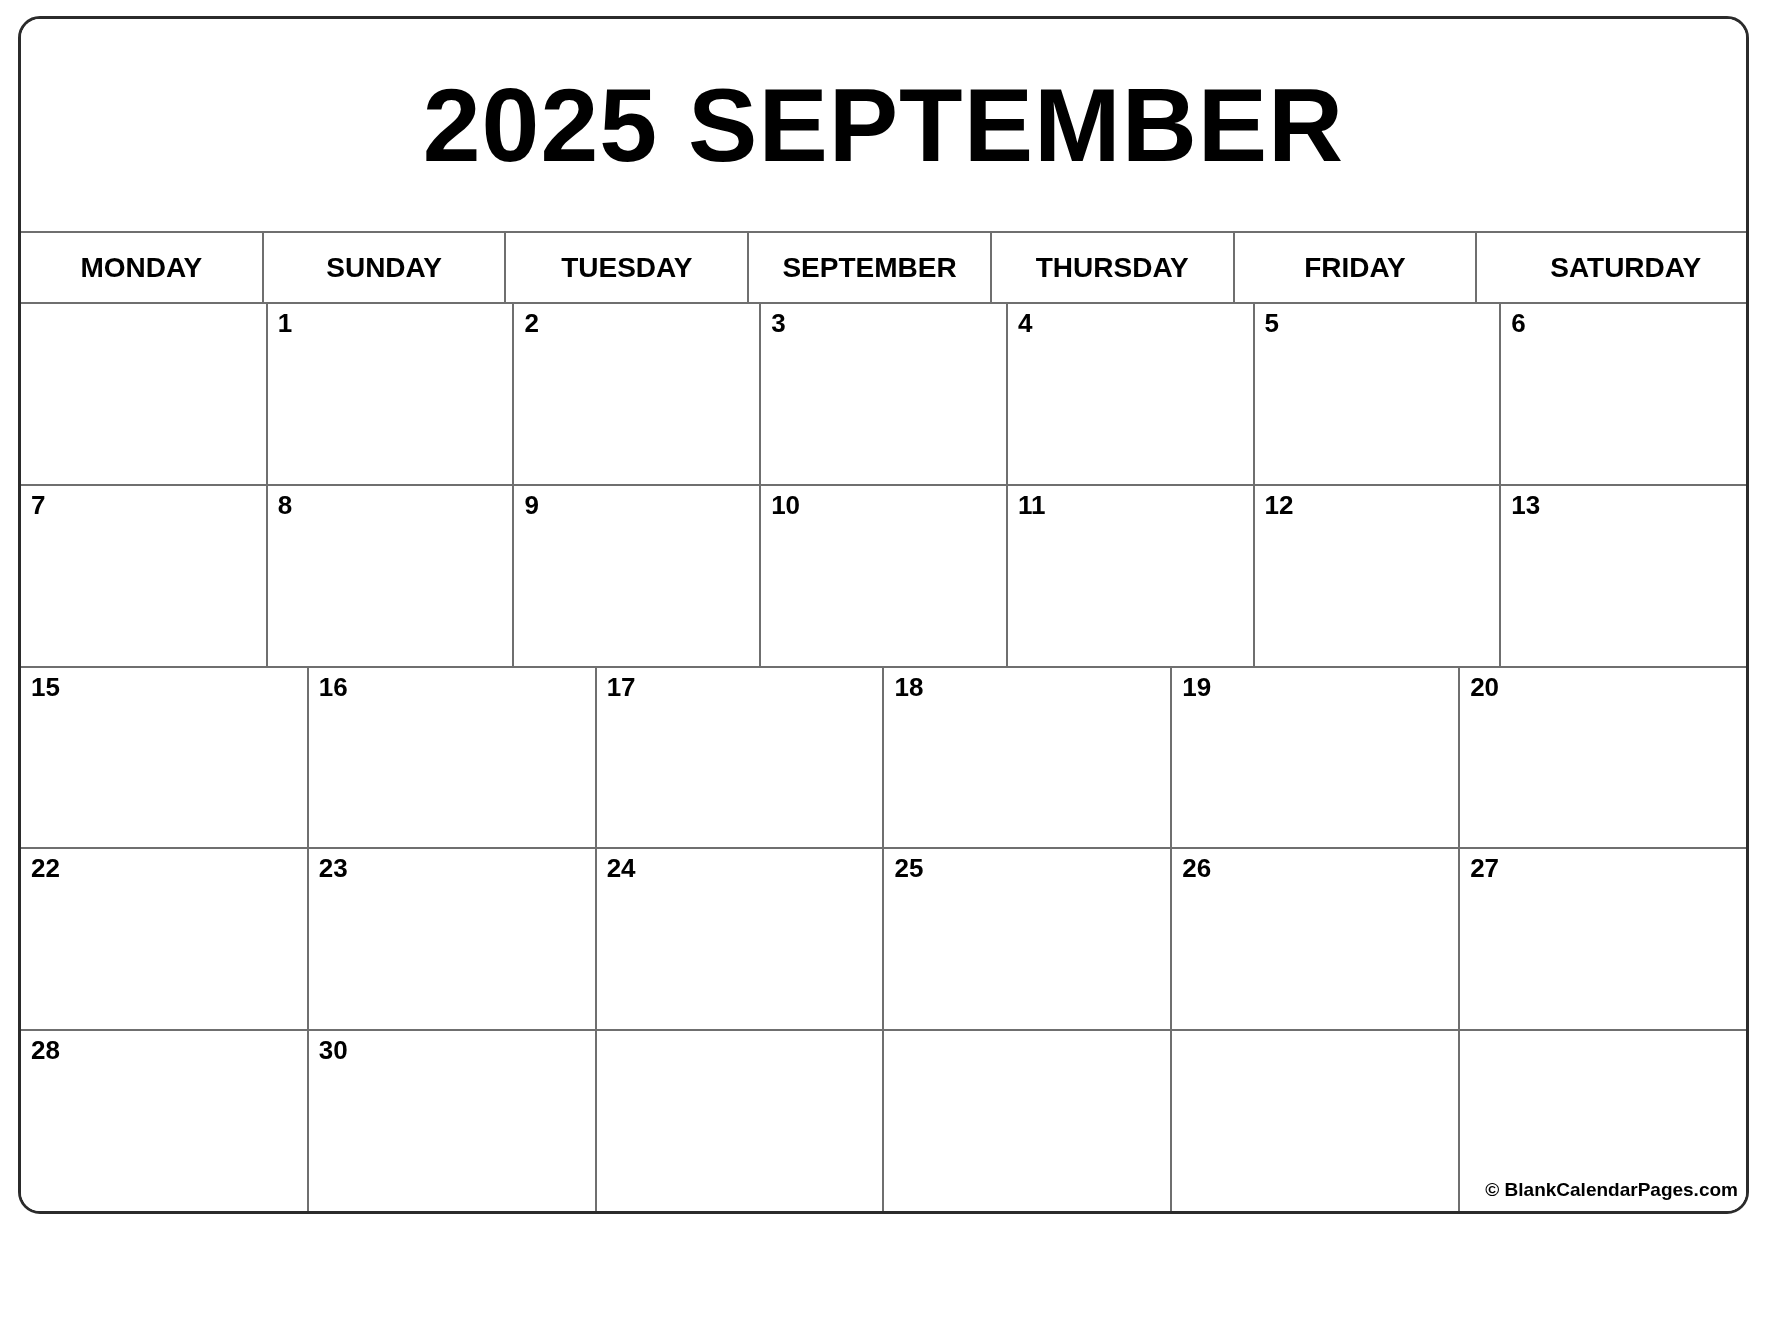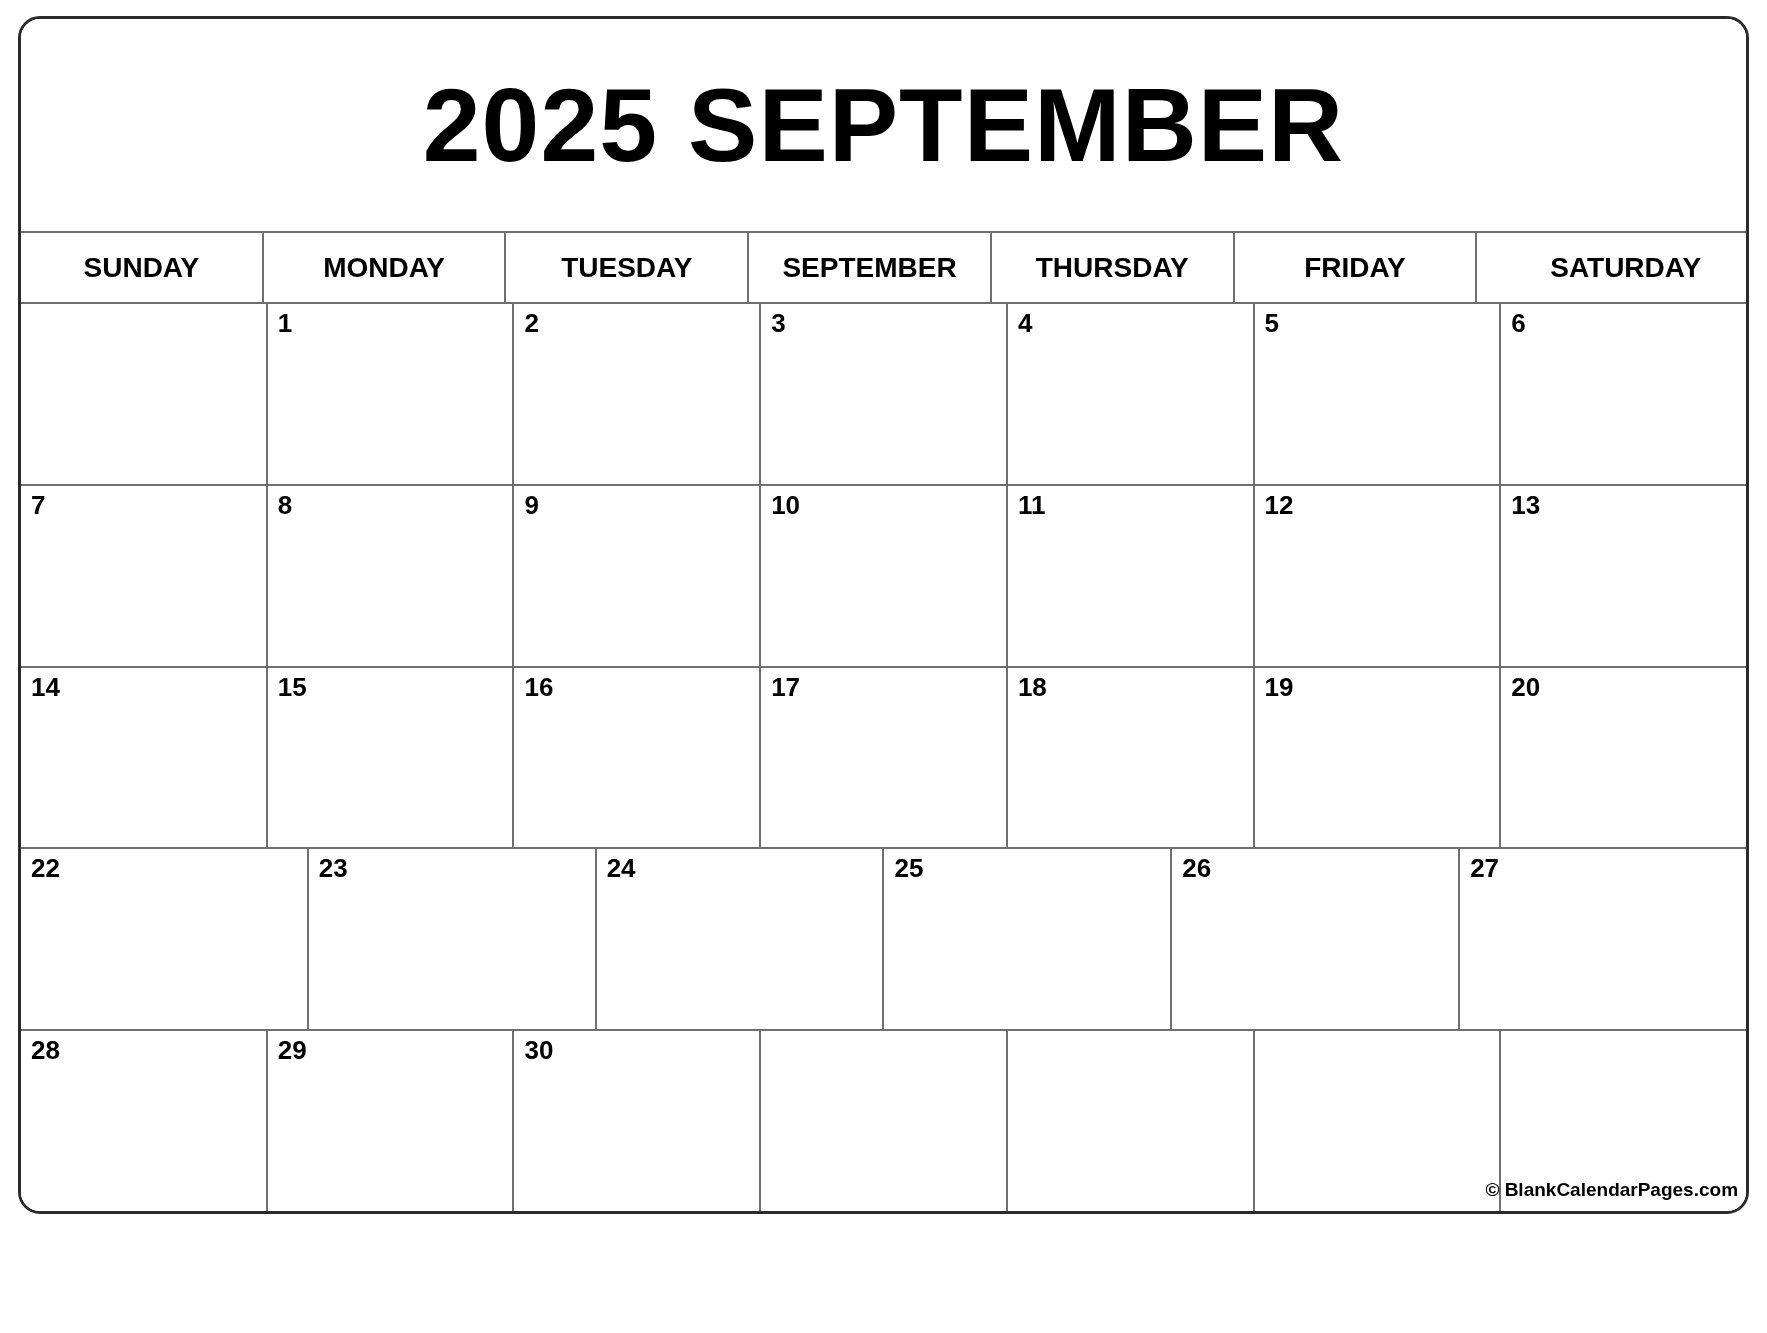--- a/index.html
+++ b/index.html
@@ -116,22 +116,22 @@
 <div class="calendar-page">
   <div class="calendar-frame">
 
     <div class="title-bar">
       <div class="title-text">2025 SEPTEMBER</div>
     </div>
 
     <div class="grid">
 
       <div class="weekday-row">
+        <div class="weekday-cell">MONDAY</div>
         <div class="weekday-cell">SUNDAY</div>
-        <div class="weekday-cell">MONDAY</div>
         <div class="weekday-cell">TUESDAY</div>
         <div class="weekday-cell">SEPTEMBER</div>
         <div class="weekday-cell">THURSDAY</div>
         <div class="weekday-cell">FRIDAY</div>
         <div class="weekday-cell">SATURDAY</div>
       </div>
 
       <div class="week-row">
         <div class="day-cell empty"></div>
         <div class="day-cell">
@@ -173,23 +173,20 @@
         <div class="day-cell">
             <span class="day-number">12</span>
           </div>
         <div class="day-cell">
             <span class="day-number">13</span>
           </div>
       </div>
 
       <div class="week-row">
         <div class="day-cell">
-            <span class="day-number">14</span>
-          </div>
-        <div class="day-cell">
             <span class="day-number">15</span>
           </div>
         <div class="day-cell">
             <span class="day-number">16</span>
           </div>
         <div class="day-cell">
             <span class="day-number">17</span>
           </div>
         <div class="day-cell">
             <span class="day-number">18</span>
@@ -219,23 +216,20 @@
             <span class="day-number">26</span>
           </div>
         <div class="day-cell">
             <span class="day-number">27</span>
           </div>
       </div>
 
       <div class="week-row">
         <div class="day-cell">
             <span class="day-number">28</span>
-          </div>
-        <div class="day-cell">
-            <span class="day-number">29</span>
           </div>
         <div class="day-cell">
             <span class="day-number">30</span>
           </div>
         <div class="day-cell empty"></div>
         <div class="day-cell empty"></div>
         <div class="day-cell empty"></div>
         <div class="day-cell empty">
 
           <span class="footer-credit">© BlankCalendarPages.com</span>

